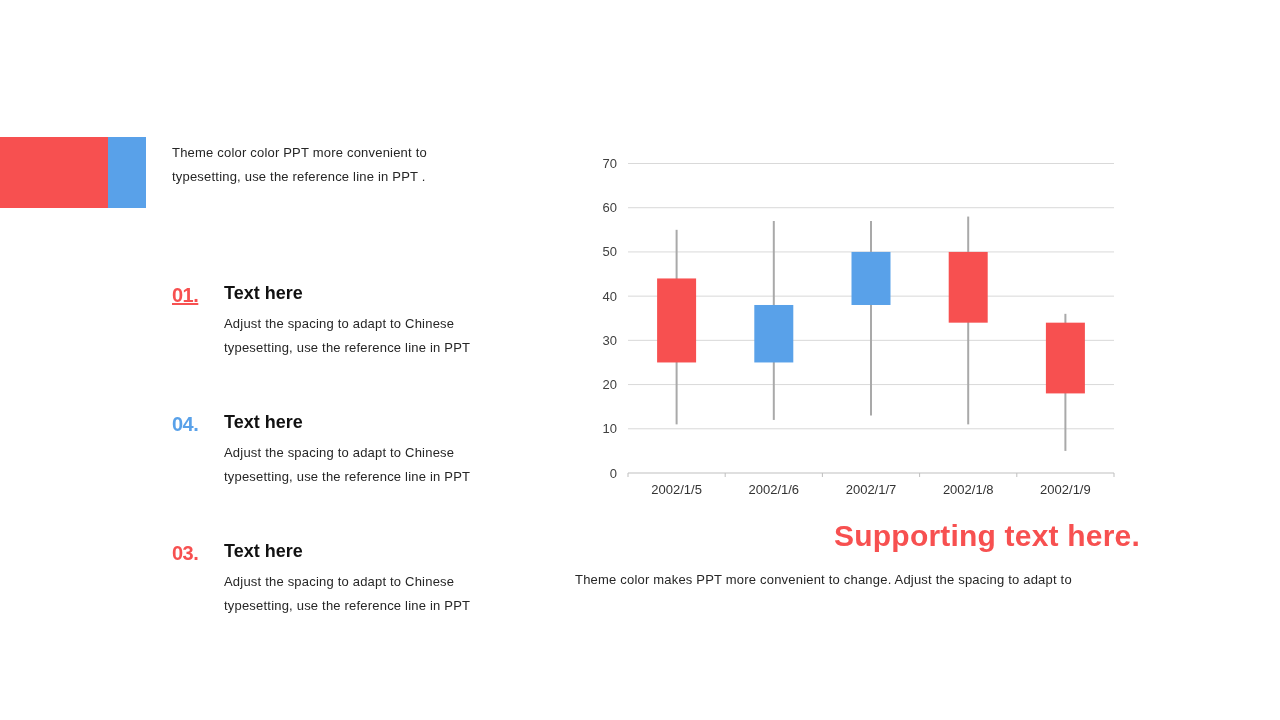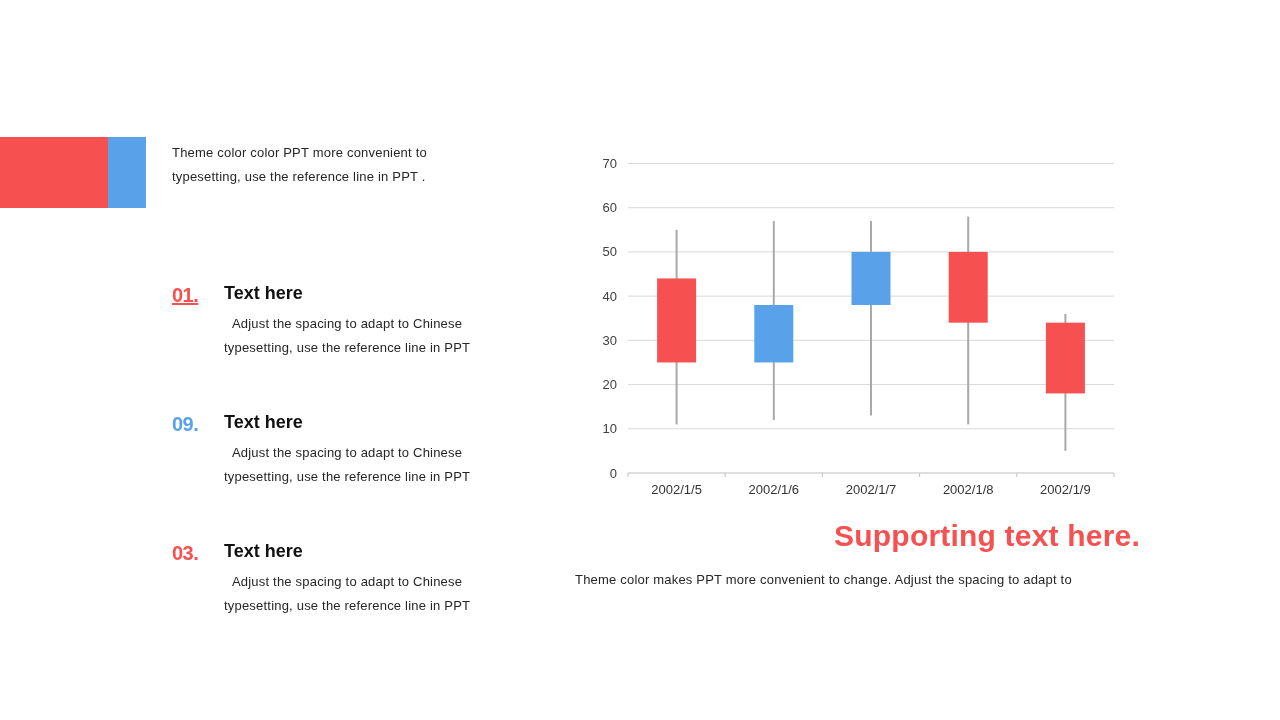--- a/index.html
+++ b/index.html
@@ -16,21 +16,21 @@
     position:absolute; left:172px; top:141px; width:300px;
     font-size:13px; line-height:24px; color:#262626; letter-spacing:0.2px;
   }
 
   .section { position:absolute; left:172px; display:flex; }
   .sec-num {
     width:38px; margin-right:14px; font-size:20px; font-weight:bold;
     line-height:24px; letter-spacing:-0.5px;
   }
   .sec-title { font-size:18px; font-weight:bold; line-height:21px; color:#111111; }
-  .sec-body { margin-top:8px; font-size:13px; line-height:24px; color:#262626; letter-spacing:0.2px;text-align:center; }
+  .sec-body { margin-top:8px; font-size:13px; line-height:24px; color:#262626; letter-spacing:0.2px; }
   .sec-1 { top:283px; }
   .sec-2 { top:412px; }
   .sec-3 { top:541px; }
 
   .chart-wrap { position:absolute; left:590px; top:150px; width:540px; height:350px; }
   svg text { font-family:"Liberation Sans", sans-serif; }
 
   .support-title {
     position:absolute; left:580px; top:519px; width:560px; text-align:right;
     font-size:30px; font-weight:bold; letter-spacing:0.2px;
@@ -58,21 +58,21 @@
     <div>
       <div class="sec-title">Text here</div>
       <div class="sec-body">
         <div>Adjust the spacing to adapt to Chinese</div>
         <div>typesetting, use the reference line in PPT</div>
       </div>
     </div>
   </div>
 
   <div class="section sec-2">
-    <div class="sec-num" style="color: rgb(89, 161, 233);">09.</div>
+    <div class="sec-num" style="color: rgb(89, 161, 233);">04.</div>
     <div>
       <div class="sec-title">Text here</div>
       <div class="sec-body">
         <div>Adjust the spacing to adapt to Chinese</div>
         <div>typesetting, use the reference line in PPT</div>
       </div>
     </div>
   </div>
 
   <div class="section sec-3">

